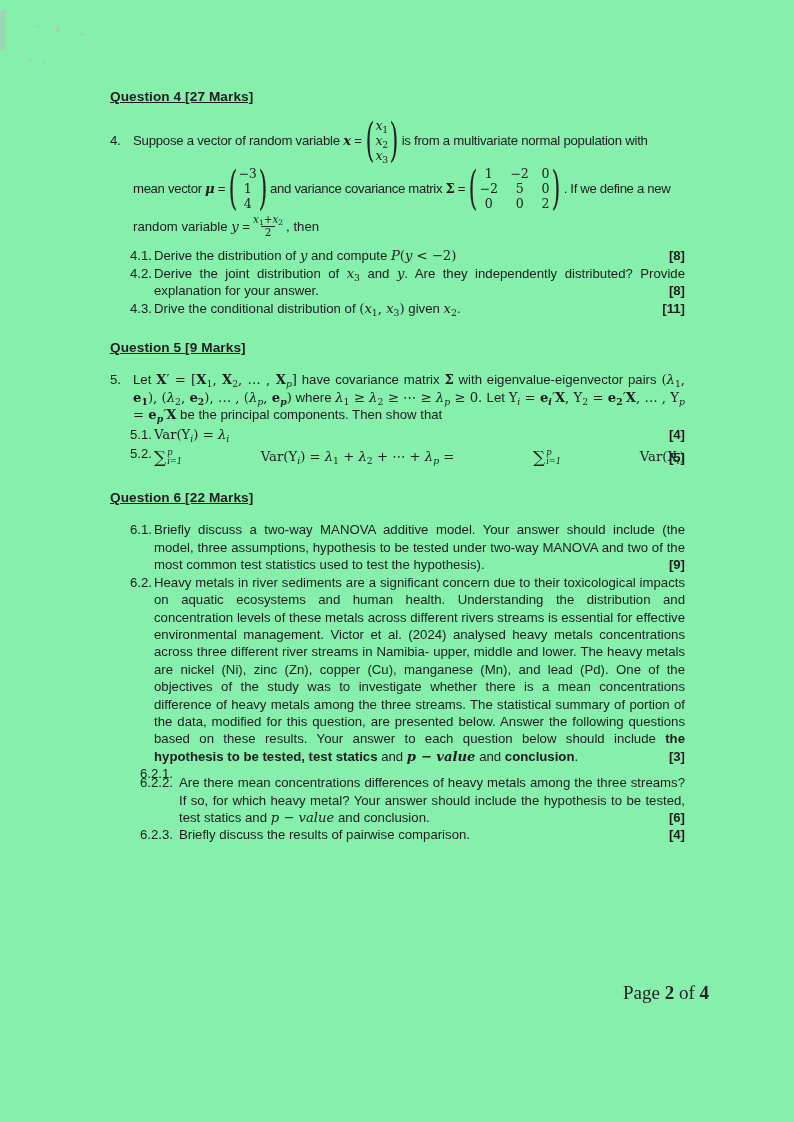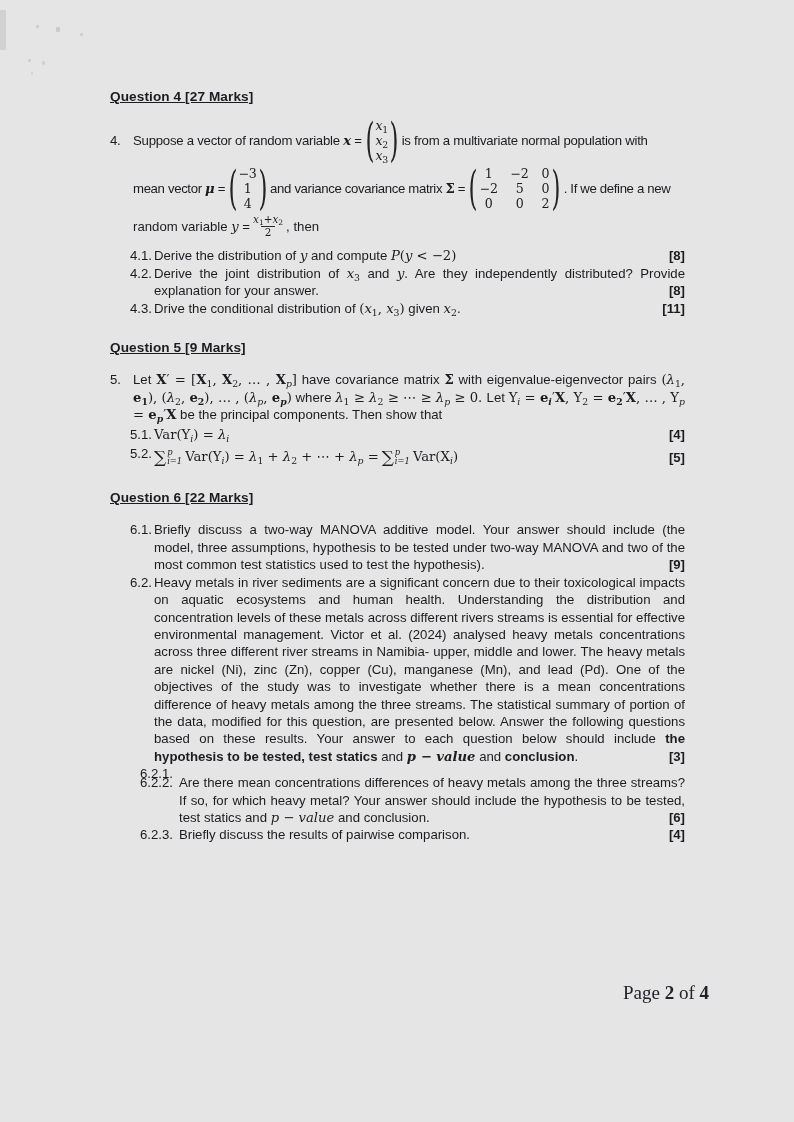--- a/index.html
+++ b/index.html
@@ -1,19 +1,19 @@
 <!DOCTYPE html>
 <html><head>
 <meta charset="utf-8">
 <style>
   * { margin:0; padding:0; box-sizing:border-box; }
   html,body { background:#9a9a9a; }
   .page{
     position:relative; width:794px; height:1122px; margin:0 auto;
-    background:#e5e5e5; overflow:hidden;
+    background:#86efac; overflow:hidden;
     font-family:"Liberation Sans","DejaVu Sans",sans-serif;
     font-size:13.2px; line-height:17.4px; color:#1c1c20;
   }
   .content{ position:absolute; left:110px; top:88px; width:575px; }
   .qheading{ font-weight:700; text-decoration:underline; font-size:13.6px; letter-spacing:.1px; }
   
   .mainitem{ position:relative; padding-left:23px; text-align:justify; }
   .mainitem>.num{ position:absolute; left:0; top:0; }
   .subitem{ position:relative; padding-left:44px; text-align:justify; }
   .subitem>.num{ position:absolute; left:20px; top:0; }
@@ -39,21 +39,21 @@
   .mcol{ display:flex; flex-direction:column; padding:0 2px; }
   .mgrid{ display:grid; grid-template-columns:repeat(3,auto); column-gap:13px; padding:0 3px; justify-items:center; }
   .mcell{ text-align:center; line-height:15px; font-size:12.6px; font-family:"DejaVu Serif",serif; }
   
   .frac{ display:inline-flex; flex-direction:column; align-items:center;
          font-size:10.4px; line-height:11.5px; font-family:"DejaVu Serif",serif; }
   .frac .den{ border-top:1px solid #2a2a2e; padding:0 4px; }
   .frac .numr{ padding:0 1px; }
   .frac .sub{ font-size:7.5px; top:2px; }
   
-  .sumline{ display:flex; align-items:center; gap:3px; height:24px; }
+  .sumline{ display:flex; align-items:center; gap:3px; height:24px;justify-content:space-between; }
   .sumline .mark{ bottom:3px; }
   .sum{ display:inline-flex; align-items:center; }
   .sigma{ font-family:"DejaVu Serif",serif; font-size:17px; line-height:1; }
   .lims{ display:inline-flex; flex-direction:column; justify-content:center; margin-left:1px;
          font-family:"DejaVu Serif",serif; font-style:italic; font-size:8.4px; line-height:9px; text-align:left; }
   
   .mt2{margin-top:2px;} .mt6{margin-top:6px;} .mt9{margin-top:9px;} .mt12{margin-top:12px;}
   .mt15{margin-top:15px;} .mt20{margin-top:20px;} .mt22{margin-top:22px;}
   
   .footer{ position:absolute; left:623px; top:984px; font-family:"Liberation Serif","DejaVu Serif",serif;

